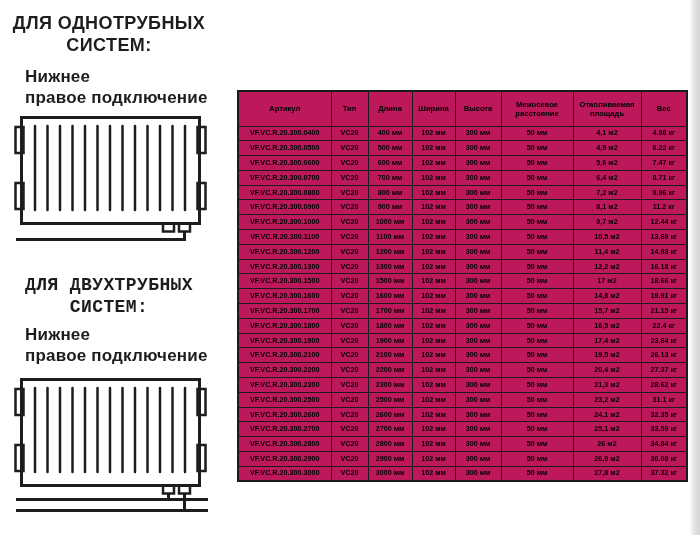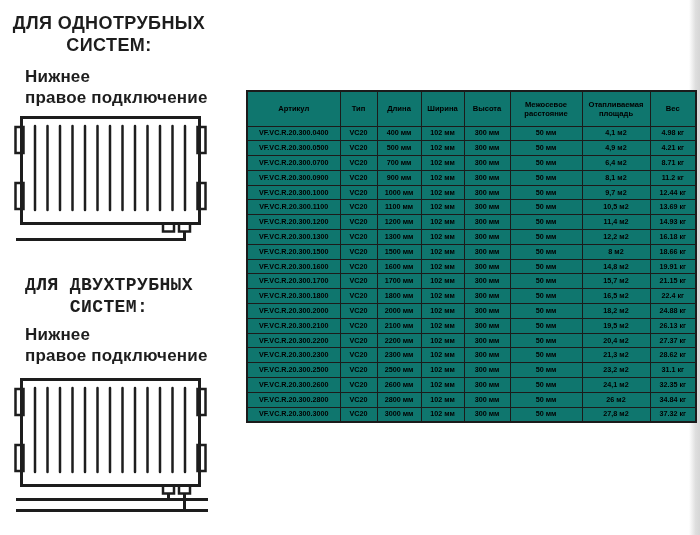--- a/index.html
+++ b/index.html
@@ -28,22 +28,21 @@
   .t1{top:12px;} .s1{top:66px;}
   .t2{top:274px;font-family:Liberation Mono, monospace;} .s2{top:324px;}
   .diagram{position:absolute;left:8px;}
   .d1{top:110px;} .d2{top:372px;}
   svg .ln{stroke:#1d1d1d;fill:none;}
 
   
   .spec-table{
     position:absolute;left:237px;top:90px;width:449px;
     border-collapse:collapse;table-layout:fixed;
-    background:#0f766e;
-    margin-left:9px;
+    background:#be185d;
   }
   .spec-table th,.spec-table td{
     border:1.5px solid #1b1b1b;
     font-weight:bold;text-align:center;vertical-align:middle;
     color:#000;box-sizing:border-box;overflow:hidden;white-space:nowrap;
     padding:0 1px;
   }
   .spec-table th{
     font-size:7.6px;line-height:9px;height:35px;white-space:normal;
   }
@@ -178,33 +177,53 @@
         <td>4.98 кг</td>
       </tr>
       <tr>
         <td>VF.VC.R.20.300.0500</td>
         <td>VC20</td>
         <td>500 мм</td>
         <td>102 мм</td>
         <td>300 мм</td>
         <td>50 мм</td>
         <td>4,9 м2</td>
-        <td>4.21 кг</td>
+        <td>6.22 кг</td>
+      </tr>
+      <tr>
+        <td>VF.VC.R.20.300.0600</td>
+        <td>VC20</td>
+        <td>600 мм</td>
+        <td>102 мм</td>
+        <td>300 мм</td>
+        <td>50 мм</td>
+        <td>5,6 м2</td>
+        <td>7.47 кг</td>
       </tr>
       <tr>
         <td>VF.VC.R.20.300.0700</td>
         <td>VC20</td>
         <td>700 мм</td>
         <td>102 мм</td>
         <td>300 мм</td>
         <td>50 мм</td>
         <td>6,4 м2</td>
         <td>8.71 кг</td>
       </tr>
       <tr>
+        <td>VF.VC.R.20.300.0800</td>
+        <td>VC20</td>
+        <td>800 мм</td>
+        <td>102 мм</td>
+        <td>300 мм</td>
+        <td>50 мм</td>
+        <td>7,2 м2</td>
+        <td>9.96 кг</td>
+      </tr>
+      <tr>
         <td>VF.VC.R.20.300.0900</td>
         <td>VC20</td>
         <td>900 мм</td>
         <td>102 мм</td>
         <td>300 мм</td>
         <td>50 мм</td>
         <td>8,1 м2</td>
         <td>11.2 кг</td>
       </tr>
       <tr>
@@ -247,21 +266,21 @@
         <td>12,2 м2</td>
         <td>16.18 кг</td>
       </tr>
       <tr>
         <td>VF.VC.R.20.300.1500</td>
         <td>VC20</td>
         <td>1500 мм</td>
         <td>102 мм</td>
         <td>300 мм</td>
         <td>50 мм</td>
-        <td>8 м2</td>
+        <td>17 м2</td>
         <td>18.66 кг</td>
       </tr>
       <tr>
         <td>VF.VC.R.20.300.1600</td>
         <td>VC20</td>
         <td>1600 мм</td>
         <td>102 мм</td>
         <td>300 мм</td>
         <td>50 мм</td>
         <td>14,8 м2</td>
@@ -281,28 +300,28 @@
         <td>VF.VC.R.20.300.1800</td>
         <td>VC20</td>
         <td>1800 мм</td>
         <td>102 мм</td>
         <td>300 мм</td>
         <td>50 мм</td>
         <td>16,5 м2</td>
         <td>22.4 кг</td>
       </tr>
       <tr>
-        <td>VF.VC.R.20.300.2000</td>
-        <td>VC20</td>
-        <td>2000 мм</td>
-        <td>102 мм</td>
-        <td>300 мм</td>
-        <td>50 мм</td>
-        <td>18,2 м2</td>
-        <td>24.88 кг</td>
+        <td>VF.VC.R.20.300.1900</td>
+        <td>VC20</td>
+        <td>1900 мм</td>
+        <td>102 мм</td>
+        <td>300 мм</td>
+        <td>50 мм</td>
+        <td>17,4 м2</td>
+        <td>23.64 кг</td>
       </tr>
       <tr>
         <td>VF.VC.R.20.300.2100</td>
         <td>VC20</td>
         <td>2100 мм</td>
         <td>102 мм</td>
         <td>300 мм</td>
         <td>50 мм</td>
         <td>19,5 м2</td>
         <td>26.13 кг</td>
@@ -341,30 +360,50 @@
         <td>VF.VC.R.20.300.2600</td>
         <td>VC20</td>
         <td>2600 мм</td>
         <td>102 мм</td>
         <td>300 мм</td>
         <td>50 мм</td>
         <td>24,1 м2</td>
         <td>32.35 кг</td>
       </tr>
       <tr>
+        <td>VF.VC.R.20.300.2700</td>
+        <td>VC20</td>
+        <td>2700 мм</td>
+        <td>102 мм</td>
+        <td>300 мм</td>
+        <td>50 мм</td>
+        <td>25,1 м2</td>
+        <td>33.59 кг</td>
+      </tr>
+      <tr>
         <td>VF.VC.R.20.300.2800</td>
         <td>VC20</td>
         <td>2800 мм</td>
         <td>102 мм</td>
         <td>300 мм</td>
         <td>50 мм</td>
         <td>26 м2</td>
         <td>34.84 кг</td>
       </tr>
       <tr>
+        <td>VF.VC.R.20.300.2900</td>
+        <td>VC20</td>
+        <td>2900 мм</td>
+        <td>102 мм</td>
+        <td>300 мм</td>
+        <td>50 мм</td>
+        <td>26,9 м2</td>
+        <td>36.08 кг</td>
+      </tr>
+      <tr>
         <td>VF.VC.R.20.300.3000</td>
         <td>VC20</td>
         <td>3000 мм</td>
         <td>102 мм</td>
         <td>300 мм</td>
         <td>50 мм</td>
         <td>27,8 м2</td>
         <td>37.32 кг</td>
       </tr>
     </tbody>

